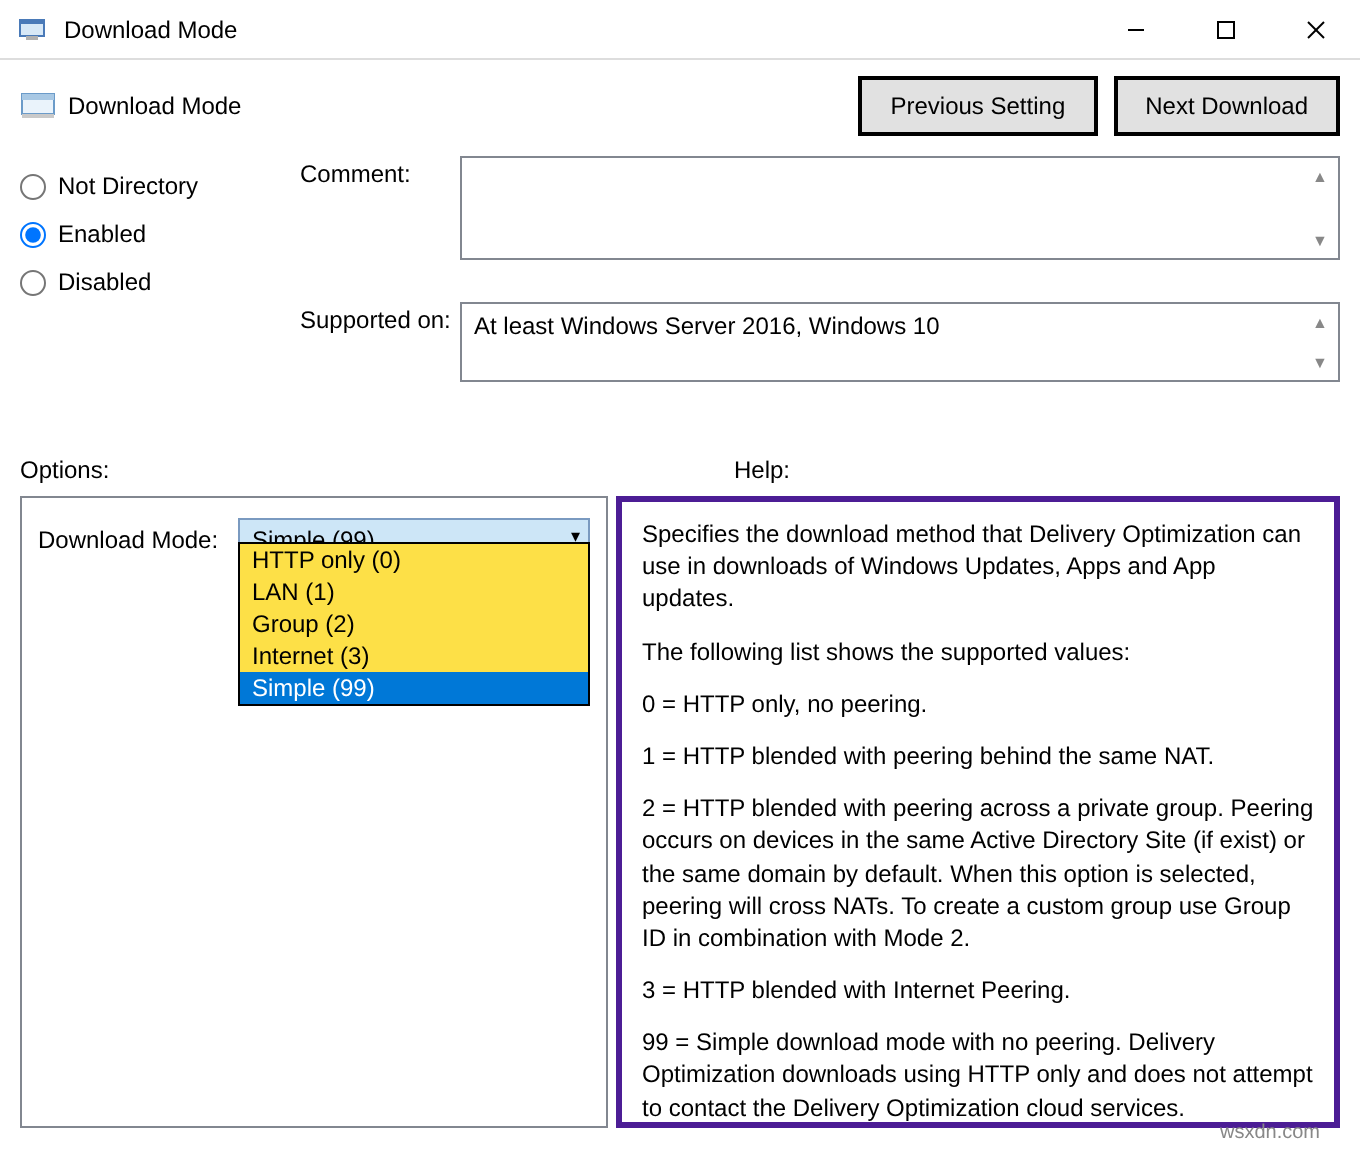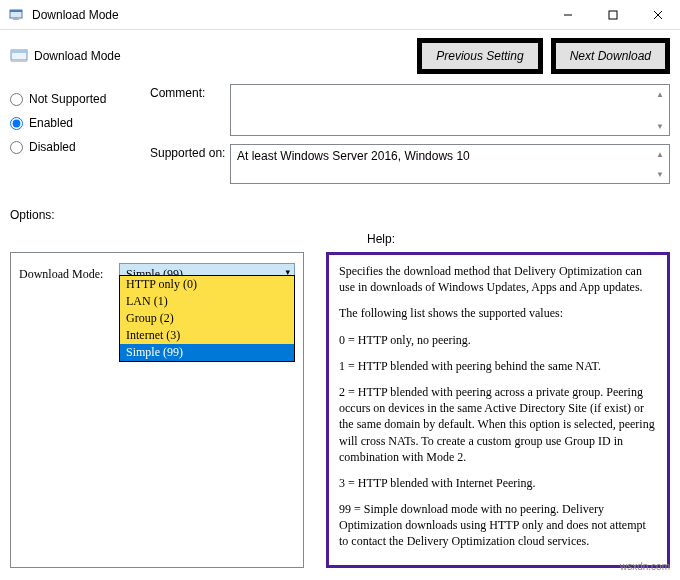--- a/index.html
+++ b/index.html
@@ -4,52 +4,52 @@
   <style>
     * { box-sizing: border-box; margin: 0; padding: 0; }
     body { font-family: "Segoe UI", Tahoma, sans-serif; font-size: 12px; background: #fff; color: #000; width: 680px; height: 580px; overflow: hidden; }
     .titlebar { height: 30px; display: flex; align-items: center; border-bottom: 1px solid #ddd; }
     .titlebar .app-icon { width: 16px; height: 16px; margin: 0 8px; display: inline-flex; align-items: center; justify-content: center; }
     .titlebar .title { flex: 1; font-size: 12px; }
     .winbtn { width: 45px; height: 30px; display: flex; align-items: center; justify-content: center; }
     .header-row { display: flex; align-items: center; padding: 8px 10px 4px 10px; }
     .header-row .page-icon { width: 18px; height: 18px; margin-right: 6px; }
     .header-row .page-title { flex: 1; font-size: 12px; }
-    .navbtn { border: 5px solid #000000; background: #e1e1e1; padding: 6px 14px; font-size: 12px; margin-left: 8px; cursor: pointer; font-style: italic; }
+    .navbtn { border: 2px solid #000000; background: #e1e1e1; padding: 6px 14px; font-size: 12px; margin-left: 8px; cursor: pointer; }
     .config-section { display: flex; padding: 6px 10px 0 10px; }
     .radio-col { width: 140px; padding-top: 8px; }
     .radio-row { display: flex; align-items: center; margin-bottom: 10px; }
     .radio-row input { margin-right: 6px; }
     .fields-col { flex: 1; }
-    .field-row { display: flex; margin-bottom: 8px; }
+    .field-row { display: flex; margin-bottom: 21px; }
     .field-label { width: 80px; padding-top: 2px; }
     .field-box { flex: 1; border: 1px solid #828790; background: #fff; position: relative; font-size: 12px; }
     .comment-box { height: 52px; }
     .supported-box { height: 40px; padding: 4px 6px; }
     .scroll-up { position: absolute; right: 2px; top: 2px; width: 14px; height: 14px; display: flex; align-items: center; justify-content: center; color: #888; font-size: 8px; }
     .scroll-down { position: absolute; right: 2px; bottom: 2px; width: 14px; height: 14px; display: flex; align-items: center; justify-content: center; color: #888; font-size: 8px; }
     .divider-row { display: flex; padding: 16px 10px 6px 10px; }
     .divider-col { flex: 1; }
     .divider-label { font-size: 12px; }
-    .lower { display: flex; padding: 0 10px 10px 10px; height: 326px; gap: 22px; font-family: Liberation Serif, serif; }
+    .lower { display: flex; padding: 0 10px 10px 10px; height: 326px; gap: 4px; }
     .options-panel { width: 294px; border: 1px solid #828790; padding: 10px 8px; display: flex; flex-direction: column; }
     .help-panel { flex: 1; border: 3px solid #4c1d95; padding: 8px 10px; overflow: hidden; line-height: 1.35; }
     .help-panel p { margin-bottom: 10px; }
     .opt-row { display: flex; align-items: flex-start; }
     .opt-label { width: 100px; padding-top: 4px; }
     .select-wrap { flex: 1; position: relative; }
     .combo { width: 100%; height: 22px; border: 1px solid #7a9ac0; background: #cde6f7; display: flex; align-items: center; padding: 0 6px; position: relative; cursor: pointer; }
     .combo .chev { position: absolute; right: 4px; top: 3px; font-size: 9px; color: #000; }
     .dropdown { position: absolute; top: 12px; left: 0; width: 100%; border: 1px solid #000; background: #fde047; z-index: 10; }
     .dropdown .item { padding: 1px 6px; cursor: pointer; }
     .dropdown .item.selected { background: #0078d7; color: #fff; }
     .branding { margin-top: auto; display: flex; align-items: center; justify-content: center; gap: 6px; padding-bottom: 18px; }
     .branding .logo { width: 16px; height: 16px; }
     .branding .brandtext { font-size: 13px; }
-    .watermark { position: absolute; bottom: 8px; right: 10px; font-size: 10px; color: #888; }
+    .watermark { position: absolute; bottom: 8px; right: 20px; font-size: 10px; color: #888; }
   </style>
 </head>
 <body>
 
 <div class="titlebar">
   <span class="app-icon">
     <svg width="16" height="16" viewBox="0 0 16 16">
         <rect x="2" y="3" width="12" height="8" fill="#d7e8f7" stroke="#4a7ab8"></rect>
         <rect x="2" y="3" width="12" height="2" fill="#4a7ab8"></rect>
         <rect x="5" y="11" width="6" height="2" fill="#b0b0b0"></rect>
@@ -84,21 +84,21 @@
   </span>
   <span class="page-title">Download Mode</span>
   <button class="navbtn">Previous Setting</button>
   <button class="navbtn">Next Download</button>
 </div>
 
 <div class="config-section">
   <div class="radio-col">
     <label class="radio-row">
       <input type="radio" name="state" style="">
-      <span>Not Supported</span>
+      <span>Not Directory</span>
     </label>
     <label class="radio-row">
       <input type="radio" name="state" checked="" style="">
       <span>Enabled</span>
     </label>
     <label class="radio-row">
       <input type="radio" name="state" style="">
       <span>Disabled</span>
     </label>
   </div>
@@ -117,21 +117,21 @@
         <span>At least Windows Server 2016, Windows 10</span>
         <span class="scroll-up">▲</span>
         <span class="scroll-down">▼</span>
       </div>
     </div>
   </div>
 </div>
 
 <div class="divider-row">
   <div class="divider-col"><span class="divider-label">Options:</span></div>
-  <div class="divider-col" style="padding-left:54px;margin-top:24px;"><span class="divider-label">Help:</span></div>
+  <div class="divider-col" style="padding-left:54px;"><span class="divider-label">Help:</span></div>
 </div>
 
 <div class="lower">
 
   <div class="options-panel">
     <div class="opt-row">
       <div class="opt-label">Download Mode:</div>
       <div class="select-wrap">
         <div class="combo">
           <span>Simple (99)</span>

